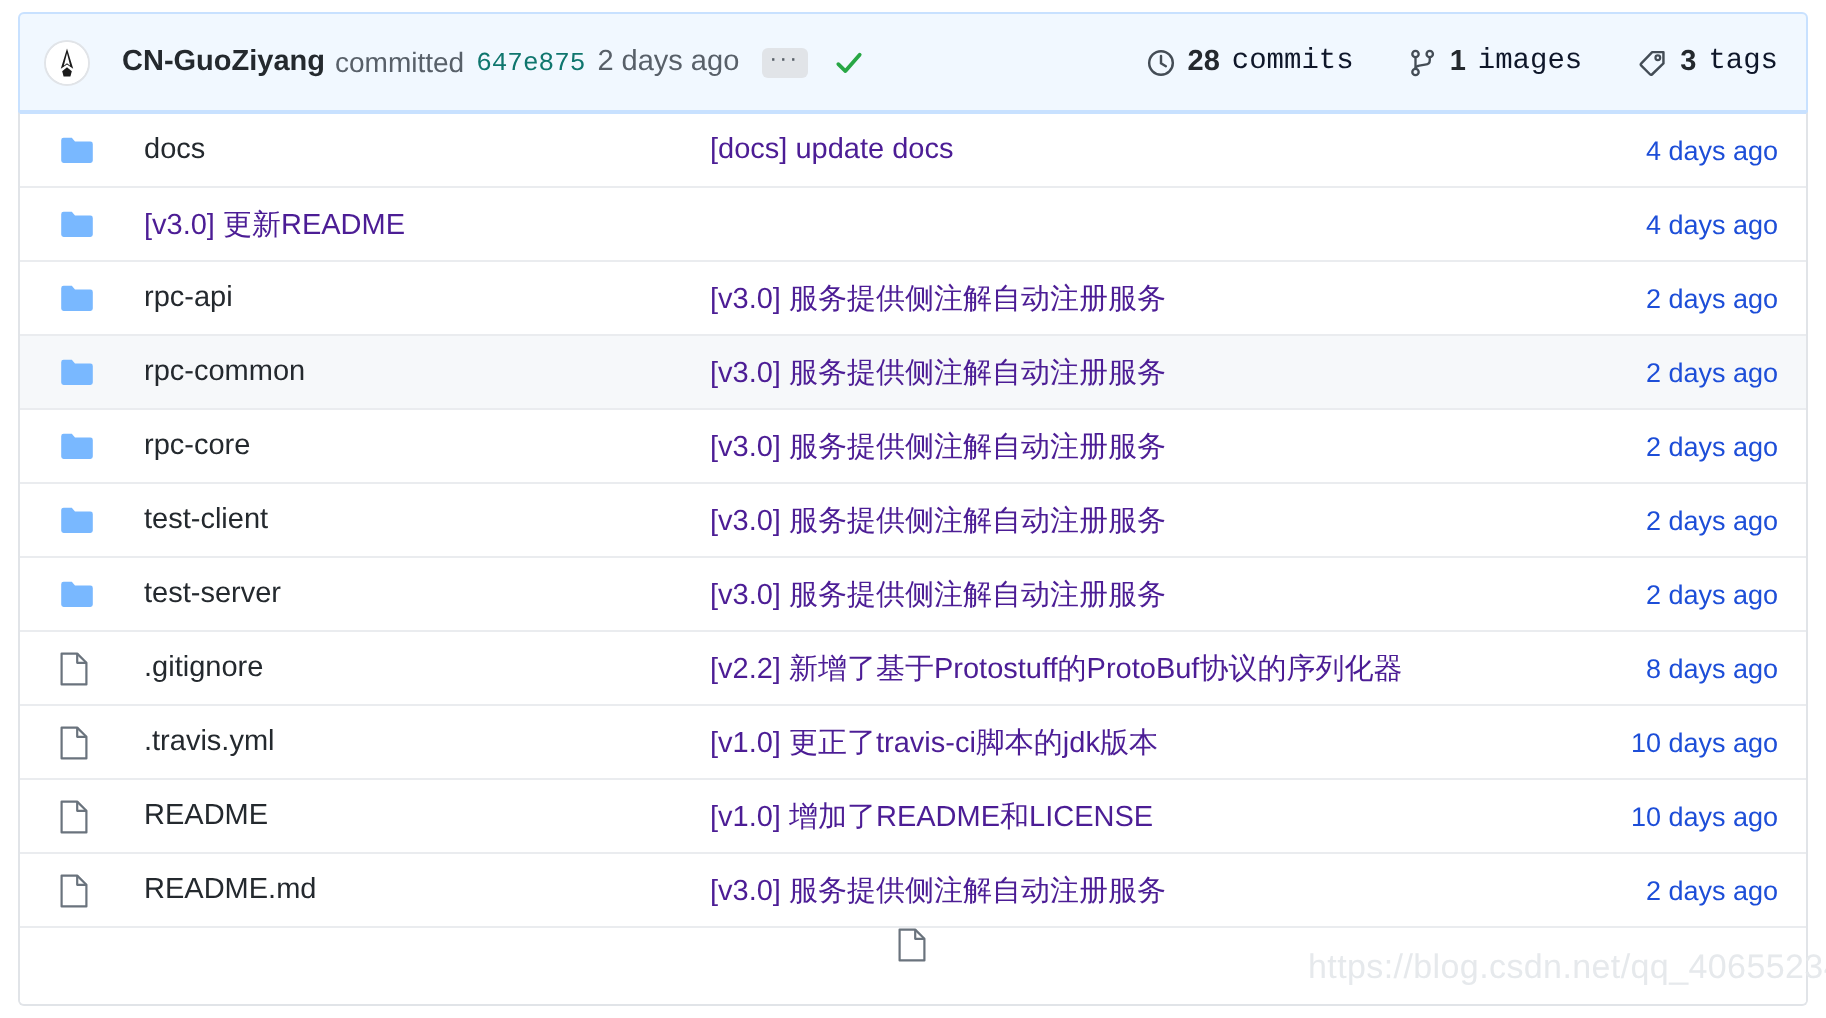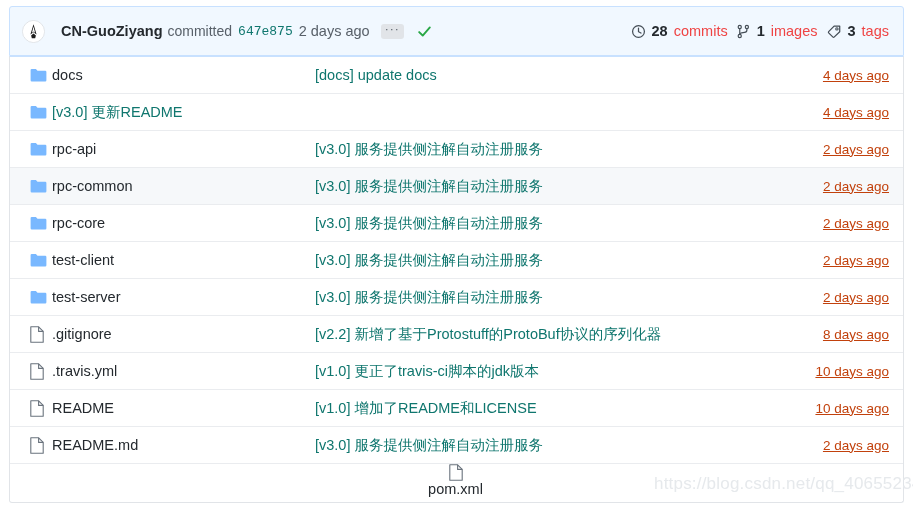--- a/index.html
+++ b/index.html
@@ -101,34 +101,34 @@
     margin-left: 13px;
     display: flex;
     align-items: center;
   }
 
   .header-spacer { flex: 1 1 auto; }
 
   .header-stats {
     display: flex;
     align-items: center;
-    gap: 8px;
+    gap: 27px;
     white-space: nowrap;
   }
 
   .stat {
     display: flex;
     align-items: center;
     gap: 6px;
     font-size: 14.5px;
     color: #24292e;
     cursor: pointer;
   }
   .stat .num { font-weight: bold; color: #24292e; }
-  .stat .lbl { color: #ef4444; font-weight: normal; }
+  .stat .lbl { color: #0f172a; font-weight: normal; font-family: Liberation Mono, monospace; }
   .stat svg { display: block; }
 
   
   .file-table {
     position: absolute;
     left: 9px;
     top: 56px;
     right: 9px;
     bottom: 6px;
     border: 1px solid #e1e4e8;
@@ -138,20 +138,21 @@
     overflow: hidden;
   }
 
   .file-row {
     display: flex;
     align-items: center;
     height: 37px;
     border-bottom: 1px solid #eaecef;
     padding: 0 14px 0 12px;
     background: #ffffff;
+    gap: 20px;
   }
   .file-row:last-child { border-bottom: none; flex-direction: column; }
   .file-row.highlight { background: #f6f8fa; }
 
   .cell-icon {
     width: 30px;
     flex: 0 0 auto;
     display: flex;
     align-items: center;
     padding-left: 8px;
@@ -163,35 +164,34 @@
     color: #24292e;
     white-space: nowrap;
     overflow: hidden;
     text-overflow: ellipsis;
     cursor: pointer;
   }
 
   .cell-msg {
     flex: 1 1 auto;
     font-size: 14.5px;
-    color: #0f766e;
+    color: #4c1d95;
     white-space: nowrap;
     overflow: hidden;
     text-overflow: ellipsis;
     padding-right: 12px;
     cursor: pointer;
   }
 
   .cell-time {
     flex: 0 0 104px;
     text-align: right;
     font-size: 13.5px;
-    color: #c2410c;
-    white-space: nowrap;
-    text-decoration: underline;
+    color: #1d4ed8;
+    white-space: nowrap;
   }
 
   .folder-icon svg, .file-icon svg { display: block; }
 
   
   .watermark {
     position: absolute;
     left: 654px;
     top: 474px;
     font-size: 17px;

